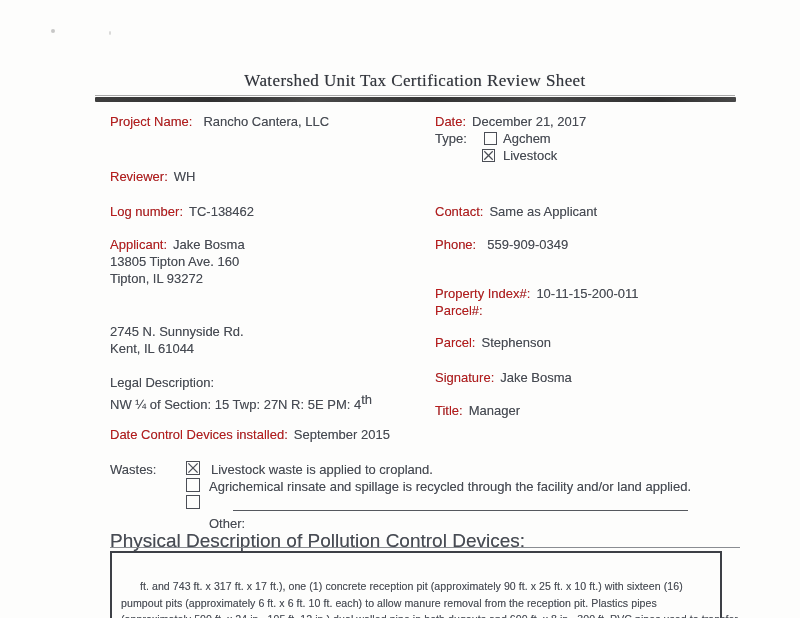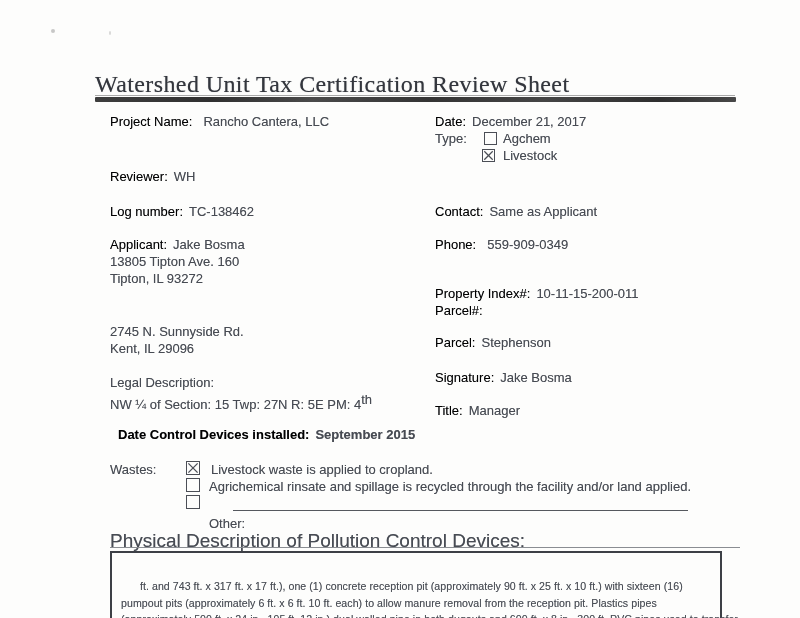--- a/index.html
+++ b/index.html
@@ -11,27 +11,28 @@
     font-family:"Liberation Sans", sans-serif;
     color:#464a52;
   }
   .txt{
     position:absolute;
     font-size:13px;
     white-space:nowrap;
     color:#474b53;
     text-shadow:0 0 0.6px rgba(71,75,83,0.5);
   }
-  .lbl{color:#000000;}
+  .lbl{color:#b91c1c;}
   .val{margin-left:6px;}
   .val-wide{margin-left:11px;}
   .title{
     position:absolute;top:71px;left:95px;width:640px;
+    text-align:center;
     font-family:"Liberation Serif", serif;
-    font-size:24px;font-weight:500;letter-spacing:0.4px;
+    font-size:17px;font-weight:500;letter-spacing:0.4px;
     color:#33363d;
     text-shadow:0 0 0.7px rgba(51,54,61,0.55);
   }
   .rule-thin{
     position:absolute;top:95px;left:95px;width:640px;height:1px;
     background:#a9a9a9;
   }
   .rule-thick{
     position:absolute;top:97px;left:95px;width:641px;height:5px;
     background:linear-gradient(90deg,#3e3e3e 0%,#303030 18%,#4a4a4a 34%,#343434 52%,#454545 70%,#2f2f2f 88%,#484848 100%);
@@ -88,28 +89,28 @@
     <span class="lbl">Log number:</span><span class="val">TC-138462</span>
   </div>
 
   <div class="txt" style="left:110px;top:237px;">
     <span class="lbl">Applicant:</span><span class="val">Jake Bosma</span>
   </div>
   <div class="txt" style="left:110px;top:254px;">13805 Tipton Ave. 160</div>
   <div class="txt" style="left:110px;top:271px;">Tipton, IL 93272</div>
 
   <div class="txt" style="left:110px;top:324px;">2745 N. Sunnyside Rd.</div>
-  <div class="txt" style="left:110px;top:341px;">Kent, IL 29096</div>
+  <div class="txt" style="left:110px;top:341px;">Kent, IL 61044</div>
 
   <div class="txt" style="left:110px;top:375px;">Legal Description:</div>
   <div class="txt" style="left:110px;top:392px;">
     <span>NW ¼ of Section: 15 Twp: 27N R: 5E PM: 4</span><sup>th</sup>
   </div>
 
-  <div class="txt" style="left:118px;top:427px;font-weight:bold;">
+  <div class="txt" style="left:110px;top:427px;">
     <span class="lbl">Date Control Devices installed:</span><span class="val">September 2015</span>
   </div>
 
   <div class="txt" style="left:435px;top:114px;">
     <span class="lbl">Date:</span><span class="val">December 21, 2017</span>
   </div>
 
   <div class="txt" style="left:435px;top:131px;">Type:</div>
   <span class="checkbox" style="left:484px;top:132px;"></span>
   <div class="txt" style="left:503px;top:131px;">Agchem</div>

